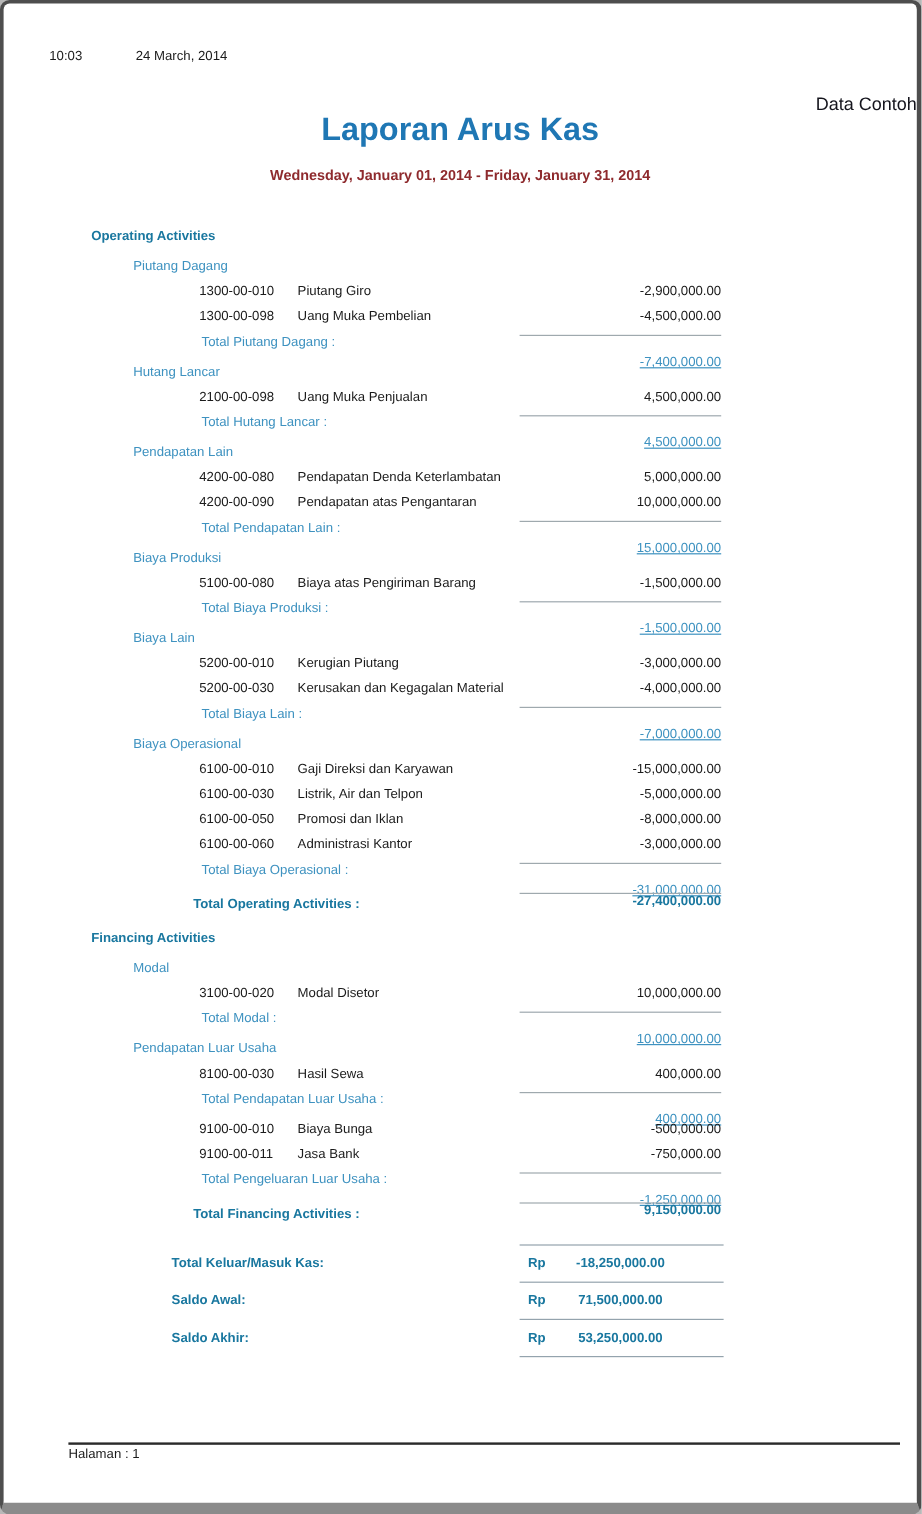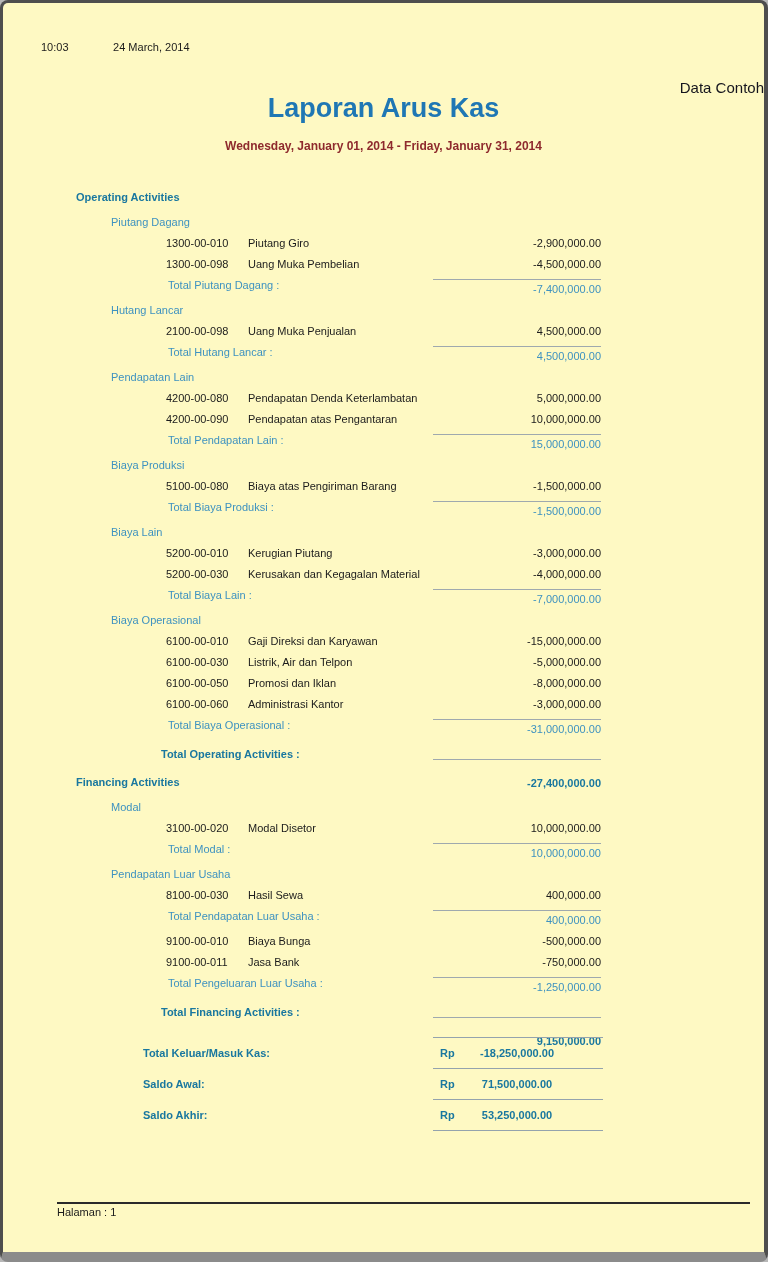--- a/index.html
+++ b/index.html
@@ -2,21 +2,21 @@
 <html><head>
 <meta charset="utf-8">
 <style>
   * { box-sizing: border-box; }
   html, body { margin: 0; padding: 0; background: #b8b8b8; }
   body { width: 768px; height: 1262px; font-family: "Liberation Sans", sans-serif; }
 
   .page {
     position: relative;
     width: 768px; height: 1262px;
-    background: #fef9c3;
+    background: #ffffff;
     border: 3px solid #4e4e4e;
     border-right-width: 4px;
     border-bottom: 10px solid #8b8b8b;
     border-radius: 8px;
     overflow: hidden;
   }
 
   
   .meta { position: absolute; top: 38px; left: 38px; font-size: 11px; color: #1b1b1b; }
   .meta .time { display: inline-block; width: 69px; }
@@ -38,25 +38,25 @@
   .group { margin-bottom: 4px; }
   .group-name { height: 21px; margin-left: 108px; color: #3e92c0; }
 
   .detail-row, .total-row, .section-total-row { position: relative; height: 21px; }
 
   .acct-code { position: absolute; left: 163px; width: 80px; }
   .acct-name { position: absolute; left: 245px; text-align: right; }
   .amt { position: absolute; left: 430px; width: 168px; text-align: right; }
 
   .total-row .total-label { position: absolute; left: 165px; color: #3e92c0; }
-  .total-row .amt { color: #3e92c0; border-top: 1px solid #9fa9ae; padding-top: 3px; }
+  .total-row .amt { color: #3e92c0; border-top: 1px solid #9fa9ae; padding-top: 16px; text-decoration: underline; }
 
   .section-total-row { height: 25px; margin-bottom: 7px; font-weight: bold; color: #19779f; }
   .section-total-row .total-label { position: absolute; left: 140px; top: 4px; margin-left: 18px; }
-  .section-total-row .amt { border-top: 1px solid #9fa9ae; padding-top: 17px; top: 15px; }
+  .section-total-row .amt { border-top: 1px solid #9fa9ae; padding-top: 0; top: 0; }
 
   
   .summary { margin-top: 10px; }
   .summary-row { position: relative; height: 31px; font-weight: bold; color: #19779f; }
   .summary-row .rule { position: absolute; top: 0; left: 430px; width: 170px;
                        border-top: 1px solid #94a3ad; }
   .summary-row .sum-label { position: absolute; left: 140px; top: 10px; }
   .summary-row .currency  { position: absolute; left: 437px; top: 10px; }
   .summary-row .sum-amt   { position: absolute; left: 430px; width: 168px; top: 10px; text-align: center; }
   .summary-end { margin-left: 430px; width: 170px; border-top: 1px solid #94a3ad; height: 1px; }

